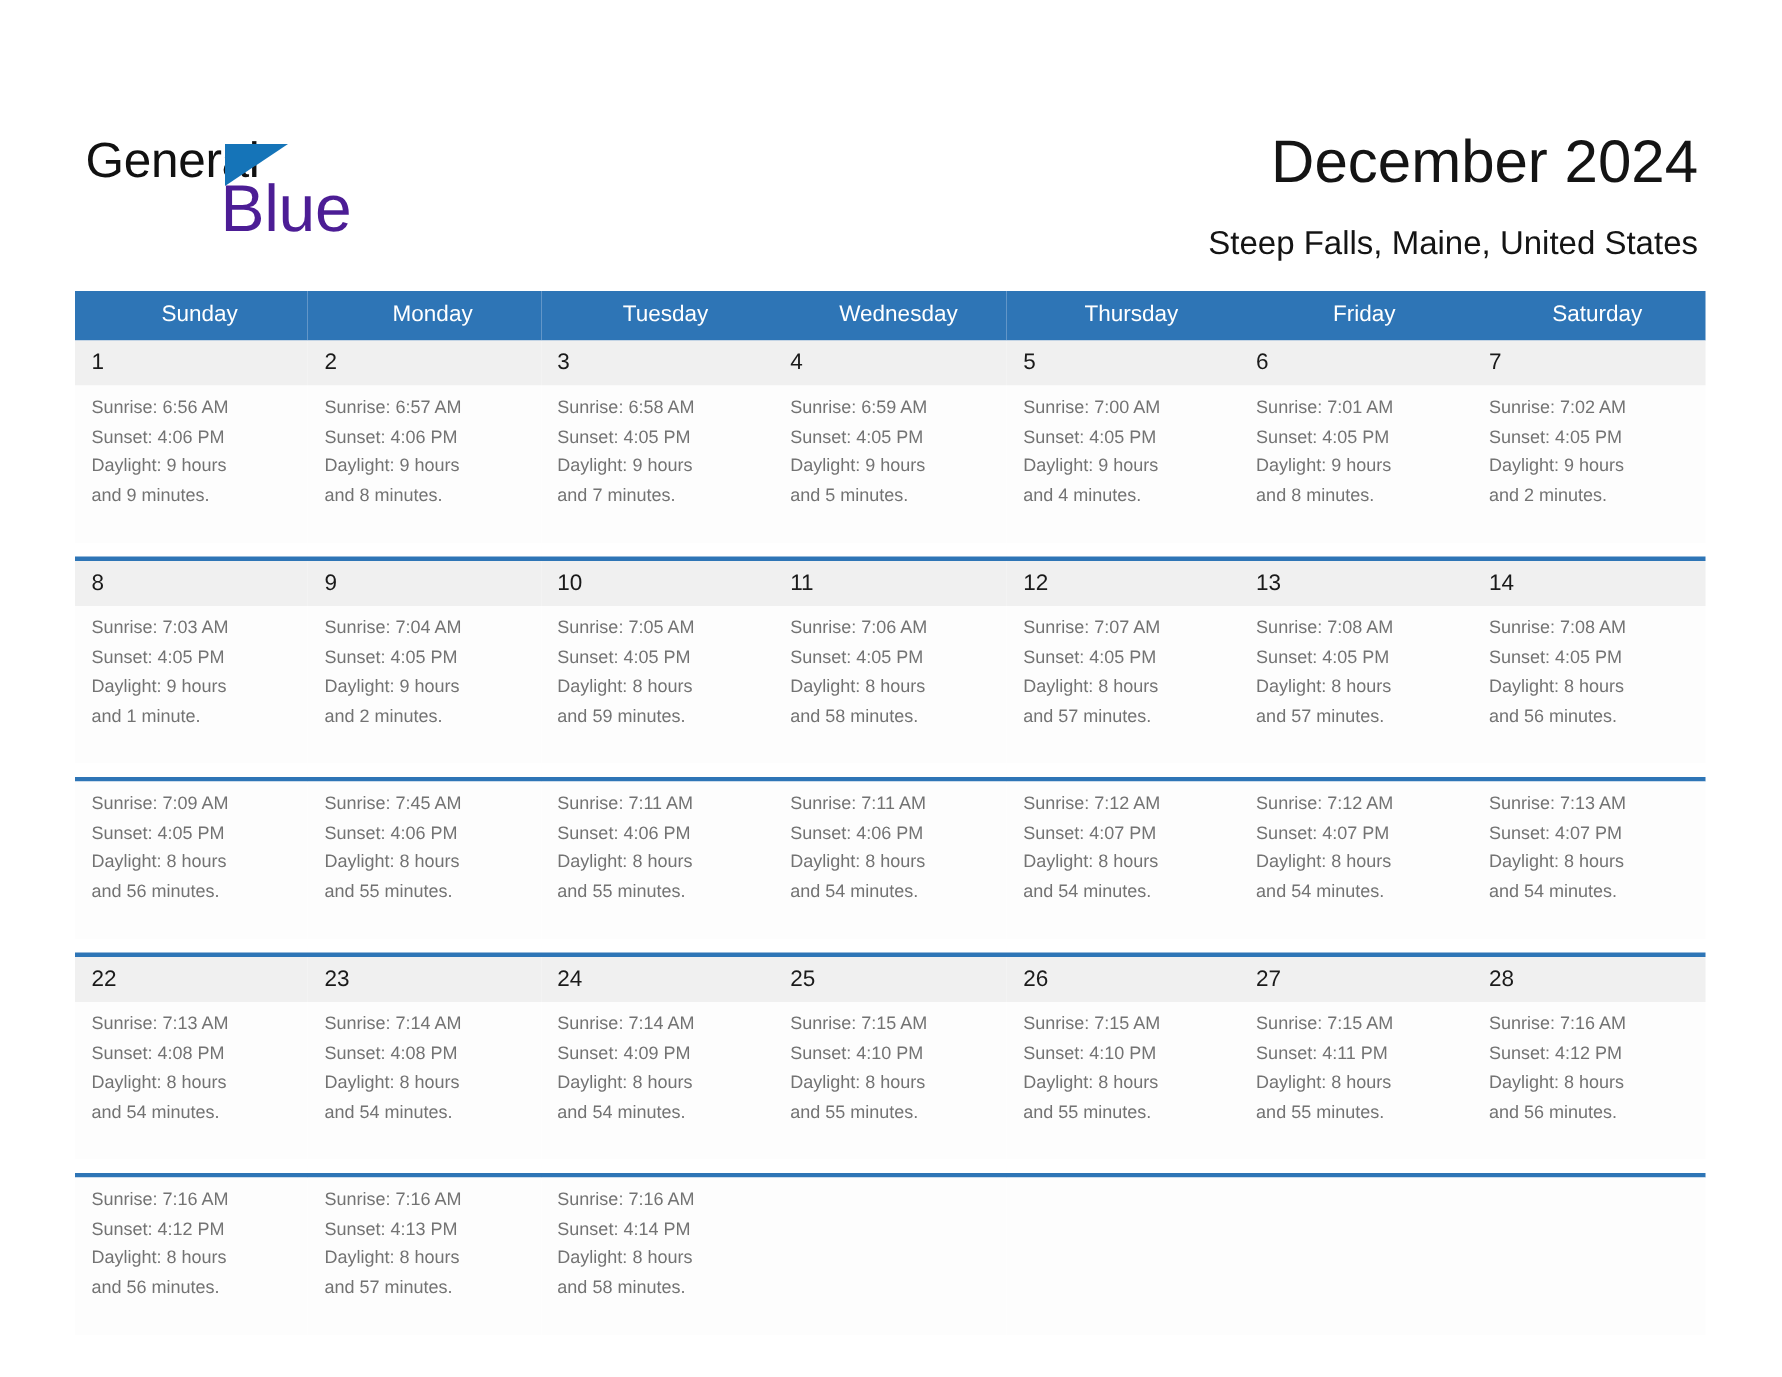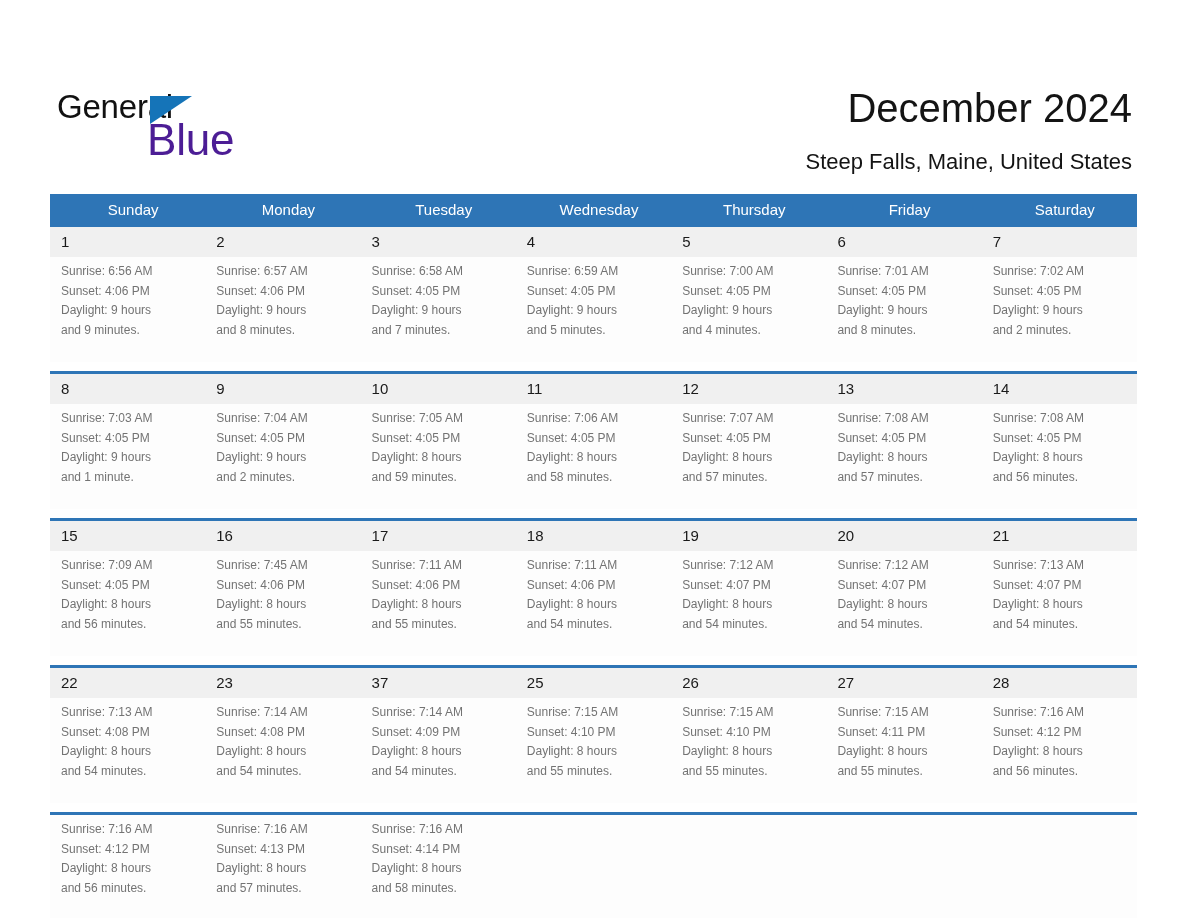--- a/index.html
+++ b/index.html
@@ -294,29 +294,20 @@
               <span class="detail-line">and 56 minutes.</span>
             </td>
           </tr>
           <tr class="spacer-row">
             <td colspan="7"></td>
           </tr>
           <tr class="week-sep">
             <td colspan="7"></td>
           </tr>
           <tr>
-            <td class="daynum-cell">15</td>
-            <td class="daynum-cell">16</td>
-            <td class="daynum-cell">17</td>
-            <td class="daynum-cell">18</td>
-            <td class="daynum-cell">19</td>
-            <td class="daynum-cell">20</td>
-            <td class="daynum-cell">21</td>
-          </tr>
-          <tr>
             <td class="detail-cell">
               <span class="detail-line">Sunrise: 7:09 AM</span>
               <span class="detail-line">Sunset: 4:05 PM</span>
               <span class="detail-line">Daylight: 8 hours</span>
               <span class="detail-line">and 56 minutes.</span>
             </td>
             <td class="detail-cell">
               <span class="detail-line">Sunrise: 7:45 AM</span>
               <span class="detail-line">Sunset: 4:06 PM</span>
               <span class="detail-line">Daylight: 8 hours</span>
@@ -355,21 +346,21 @@
           </tr>
           <tr class="spacer-row">
             <td colspan="7"></td>
           </tr>
           <tr class="week-sep">
             <td colspan="7"></td>
           </tr>
           <tr>
             <td class="daynum-cell">22</td>
             <td class="daynum-cell">23</td>
-            <td class="daynum-cell">37</td>
+            <td class="daynum-cell">24</td>
             <td class="daynum-cell">25</td>
             <td class="daynum-cell">26</td>
             <td class="daynum-cell">27</td>
             <td class="daynum-cell">28</td>
           </tr>
           <tr>
             <td class="detail-cell">
               <span class="detail-line">Sunrise: 7:13 AM</span>
               <span class="detail-line">Sunset: 4:08 PM</span>
               <span class="detail-line">Daylight: 8 hours</span>

